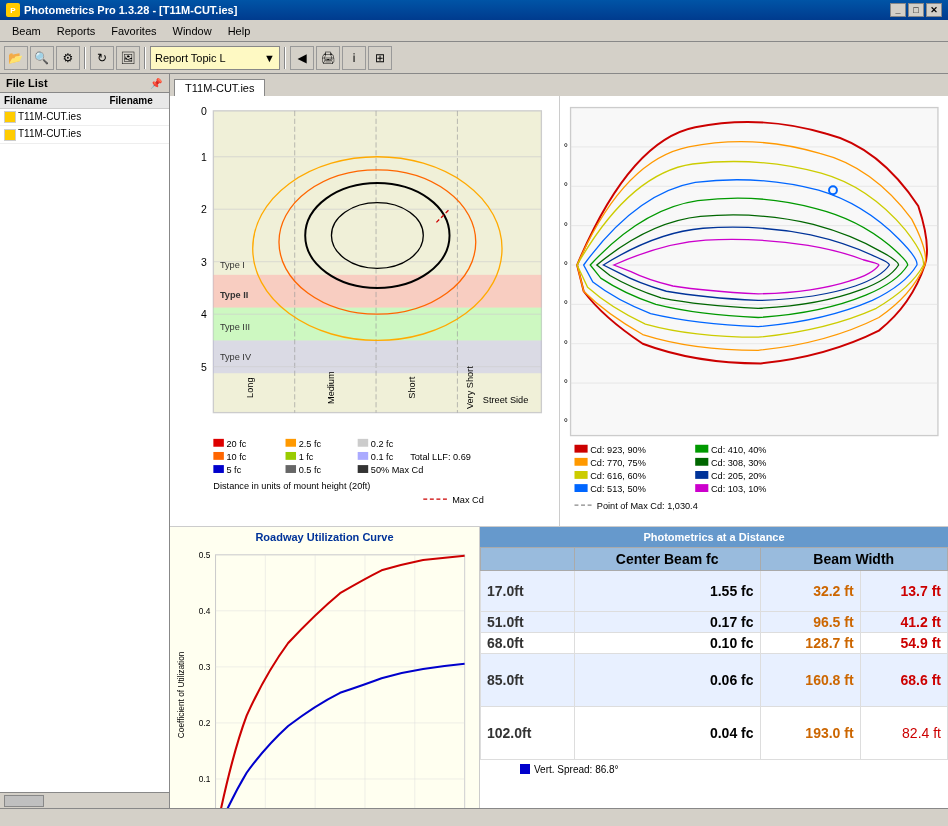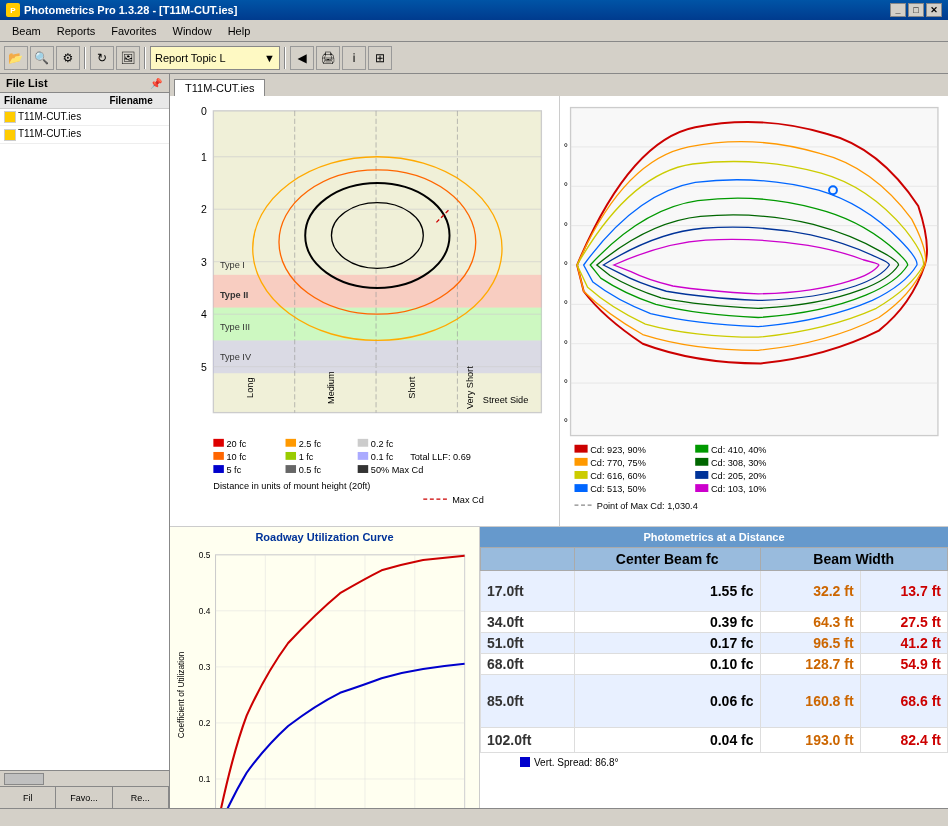--- a/index.html
+++ b/index.html
@@ -114,25 +114,20 @@
         <tr>
           <td><span class="file-icon"></span><span>T11M-CUT.ies</span></td>
           <td></td>
         </tr>
       </tbody>
     </table>
     <div style="flex:1;"></div>
     <div class="scrollbar-h">
       <div class="scrollbar-thumb"></div>
     </div>
-    <div class="panel-bottom-tabs">
-      <div class="panel-tab">Fil</div>
-      <div class="panel-tab">Favo...</div>
-      <div class="panel-tab">Re...</div>
-    </div>
   </div>
 
   <div class="content-area">
 
     <div class="tab-bar">
       <div class="content-tab active">T11M-CUT.ies</div>
     </div>
 
     <div class="charts-container">
       <div style="display:flex; flex-direction:column; height:100%;">
@@ -338,26 +333,20 @@
                   <th colspan="2" style="padding:3px 5px; border:1px solid #aaa; text-align:center;">Beam Width</th>
                 </tr>
               </thead>
               <tbody id="illum-body">
               <tr style="background: rgb(232, 240, 255);">
       <td style="padding:12px 6px; border:1px solid #ddd; font-weight:bold; color:#333;">17.0ft</td>
       <td style="padding:2px 6px; border:1px solid #ddd; text-align:right; font-weight:bold;">1.55 fc</td>
       <td style="padding:2px 6px; border:1px solid #ddd; text-align:right; color:#cc6600; font-weight:bold;">32.2 ft</td>
       <td style="padding:2px 6px; border:1px solid #ddd; text-align:right; color:#cc0000; font-weight:bold;">13.7 ft</td>
     </tr>
-                  <tr style="background: white;">
-      <td style="padding:2px 6px; border:1px solid #ddd; font-weight:bold; color:#333;">34.0ft</td>
-      <td style="padding:2px 6px; border:1px solid #ddd; text-align:right; font-weight:bold;">0.39 fc</td>
-      <td style="padding:2px 6px; border:1px solid #ddd; text-align:right; color:#cc6600; font-weight:bold;">64.3 ft</td>
-      <td style="padding:2px 6px; border:1px solid #ddd; text-align:right; color:#cc0000; font-weight:bold;">27.5 ft</td>
-    </tr>
                   <tr style="background: rgb(232, 240, 255); padding-left: 40px;">
       <td style="padding:2px 6px; border:1px solid #ddd; font-weight:bold; color:#333;">51.0ft</td>
       <td style="padding:2px 6px; border:1px solid #ddd; text-align:right; font-weight:bold;">0.17 fc</td>
       <td style="padding:2px 6px; border:1px solid #ddd; text-align:right; color:#cc6600; font-weight:bold;">96.5 ft</td>
       <td style="padding:2px 6px; border:1px solid #ddd; text-align:right; color:#cc0000; font-weight:bold;">41.2 ft</td>
     </tr>
                   <tr style="background: white; margin-top: 12px;">
       <td style="padding:2px 6px; border:1px solid #ddd; font-weight:bold; color:#333;">68.0ft</td>
       <td style="padding:2px 6px; border:1px solid #ddd; text-align:right; font-weight:bold;">0.10 fc</td>
       <td style="padding:2px 6px; border:1px solid #ddd; text-align:right; color:#cc6600; font-weight:bold;">128.7 ft</td>
@@ -366,21 +355,21 @@
                   <tr style="background: rgb(232, 240, 255);">
       <td style="padding:2px 6px; border:1px solid #ddd; font-weight:bold; color:#333;">85.0ft</td>
       <td style="padding:2px 6px; border:1px solid #ddd; text-align:right; font-weight:bold;">0.06 fc</td>
       <td style="padding:2px 6px; border:1px solid #ddd; text-align:right; color:#cc6600; font-weight:bold;">160.8 ft</td>
       <td style="padding:18px 6px; border:1px solid #ddd; text-align:right; color:#cc0000; font-weight:bold;">68.6 ft</td>
     </tr>
                   <tr style="background: white;">
       <td style="padding:2px 6px; border:1px solid #ddd; font-weight:bold; color:#333;">102.0ft</td>
       <td style="padding:2px 6px; border:1px solid #ddd; text-align:right; font-weight:bold;">0.04 fc</td>
       <td style="padding:2px 6px; border:1px solid #ddd; text-align:right; color:#cc6600; font-weight:bold;">193.0 ft</td>
-      <td style="padding:4px 6px; border:1px solid #ddd; text-align:right; color:#cc0000; font-weight:bold;">82.4 ft</td>
+      <td style="padding:18px 6px; border:1px solid #ddd; text-align:right; color:#cc0000; font-weight:normal;">82.4 ft</td>
     </tr>
                 </tbody>
             </table>
             <div style="padding:4px; font-size:10px;margin-left:36px;">
               <div style="display:flex; align-items:center; gap:4px;">
                 <span style="display:inline-block; width:10px; height:10px; background:#0000cc;"></span>
                 <span>Vert. Spread: 86.8°</span>
               </div>
             </div>
           </div>

